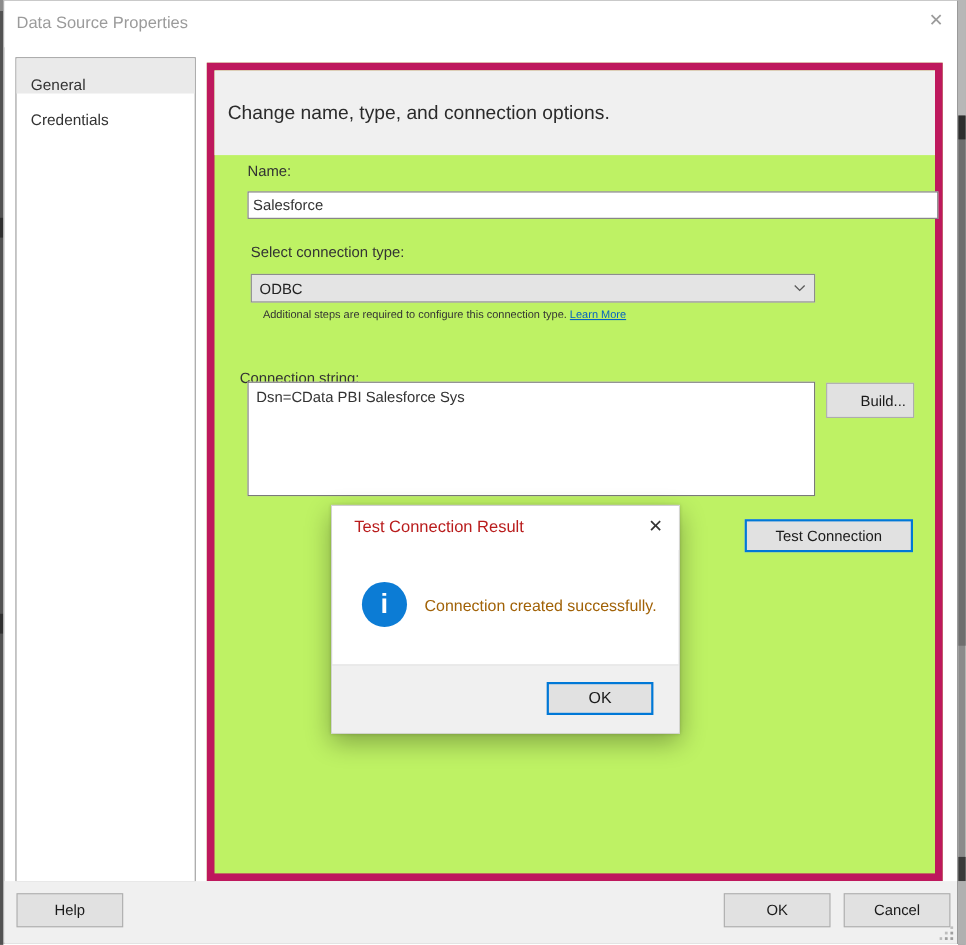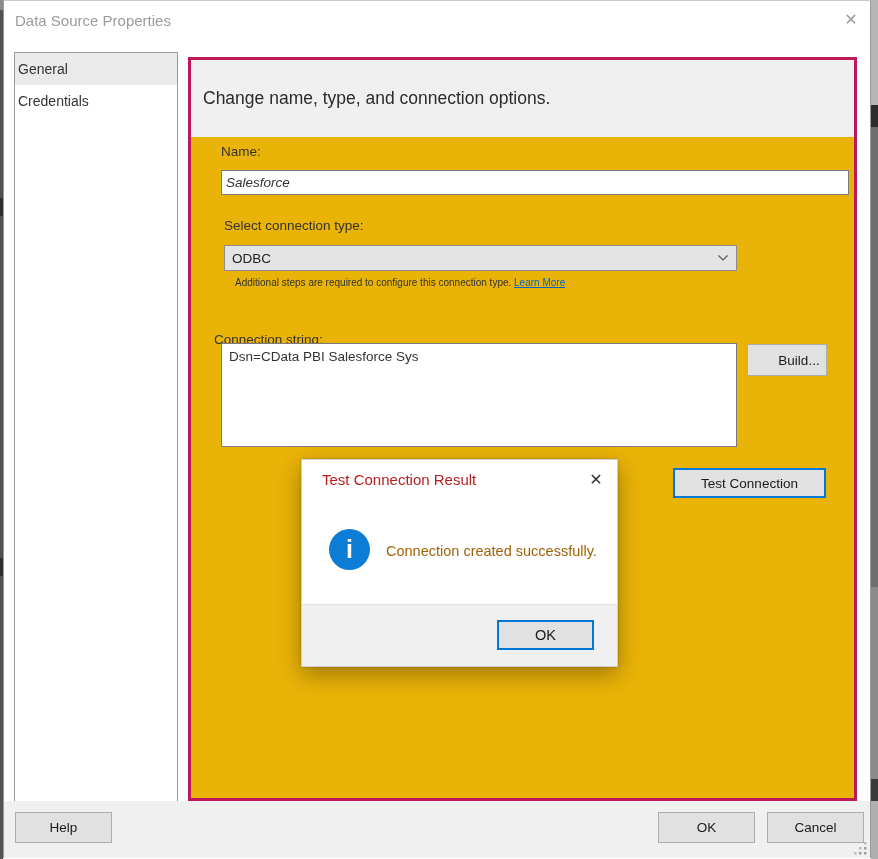--- a/index.html
+++ b/index.html
@@ -38,43 +38,43 @@
     position: absolute; right: 4px; top: 4px; width: 30px; height: 28px;
     display: flex; align-items: center; justify-content: center;
     font-size: 16px; color: #9b9b9b; cursor: pointer;
   }
 
   .sidebar {
     position: absolute; left: 10px; top: 51px; width: 164px; height: 750px;
     background: #fff; border: 1px solid #9a9a9a;
   }
   .sidebar-item {
-    height: 32px; display: flex; align-items: center; padding-left: 3px;
+    height: 32px; display: flex; align-items: flex-end; padding-left: 13px;
     font-size: 14px; color: #333; cursor: pointer;
   }
   .sidebar-item.selected { background: #eaeaea; }
 
   .panel {
     position: absolute; left: 184px; top: 56px; width: 669px; height: 744px;
-    background: #eab308; border: 3px solid #be185d;
+    background: #bef264; border: 7px solid #be185d;
   }
   .panel-header {
     position: absolute; left: 0; top: 0; right: 0; height: 77px; background: #f0f0f0;
     display: flex; align-items: center; padding-left: 12px;
     font-size: 17.5px; color: #2b2b2b;
   }
   .form-label { position: absolute; font-size: 13.5px; color: #333; white-space: nowrap; }
   .lbl-name { left: 30px; top: 84px; }
   .lbl-type { left: 33px; top: 158px; }
   .lbl-conn { left: 23px; top: 272px; }
 
   .name-input {
     position: absolute; left: 30px; top: 110px; width: 628px; height: 25px;
     border: 1px solid #7a7a7a; background: #fff; font-family: inherit;
-    font-size: 13.5px; color: #333; padding: 0 4px; outline: none; font-style: italic;
+    font-size: 13.5px; color: #333; padding: 0 4px; outline: none;
   }
   .select-box {
     position: absolute; left: 33px; top: 185px; width: 513px; height: 26px;
     background: #e4e4e4; border: 1px solid #8d8d8d;
     display: flex; align-items: center; padding: 0 7px; font-size: 13.5px; color: #222;
     cursor: default;
   }
   .select-box .chevron { margin-left: auto; display: flex; align-items: center; }
   .helper { position: absolute; left: 44px; top: 217px; font-size: 10px; color: #333; white-space: nowrap; }
   .helper a { color: #0563c1; text-decoration: underline; cursor: pointer; }

